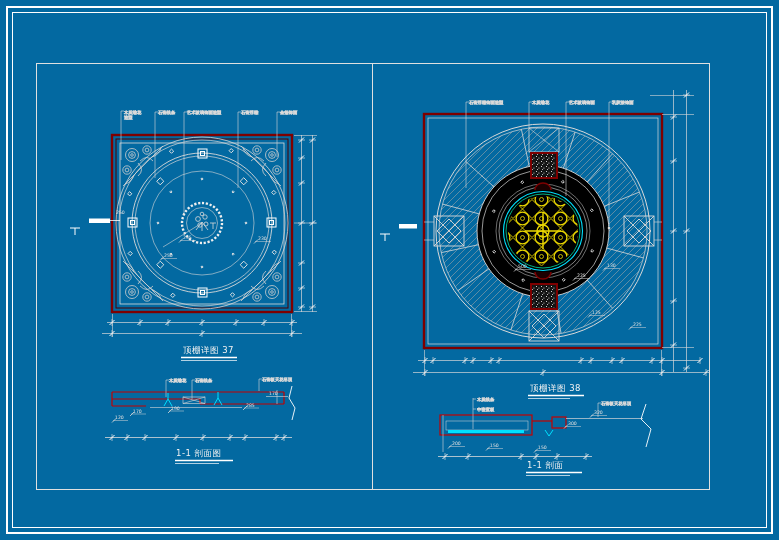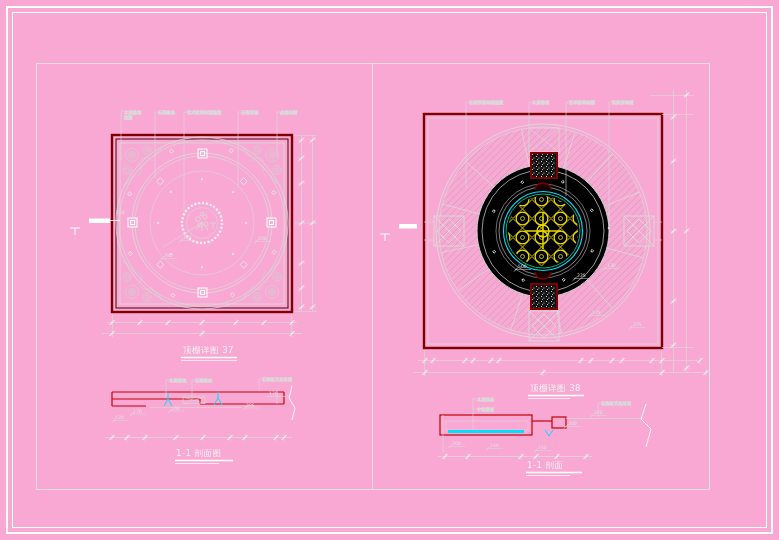--- a/index.html
+++ b/index.html
@@ -1,16 +1,16 @@
 <!DOCTYPE html>
 <html><head>
 <meta charset="utf-8">
 <style>
   html,body{margin:0;padding:0;background:#000;}
-  .sheet{position:relative;width:779px;height:540px;background:#f9a8d4;overflow:hidden;}
+  .sheet{position:relative;width:779px;height:540px;background:#0369a1;overflow:hidden;}
   svg{position:absolute;left:0;top:0;}
   text{fill:#e9e9e9;font-family:"DejaVu Sans",sans-serif;}
   .t4{font-size:4.3px;}
   .dim{font-size:4.6px;fill:#e0e0e0;}
   .title{font-size:8.5px;fill:#f2f2f2;letter-spacing:.5px;}
   .w{stroke:#d9d9d9;fill:none;}
   .w2{stroke:#ffffff;fill:none;}
   .red{stroke:#7e0000;fill:none;}
   .bred{stroke:#c40000;fill:none;}
   .cy{stroke:#00e0ff;fill:none;}

